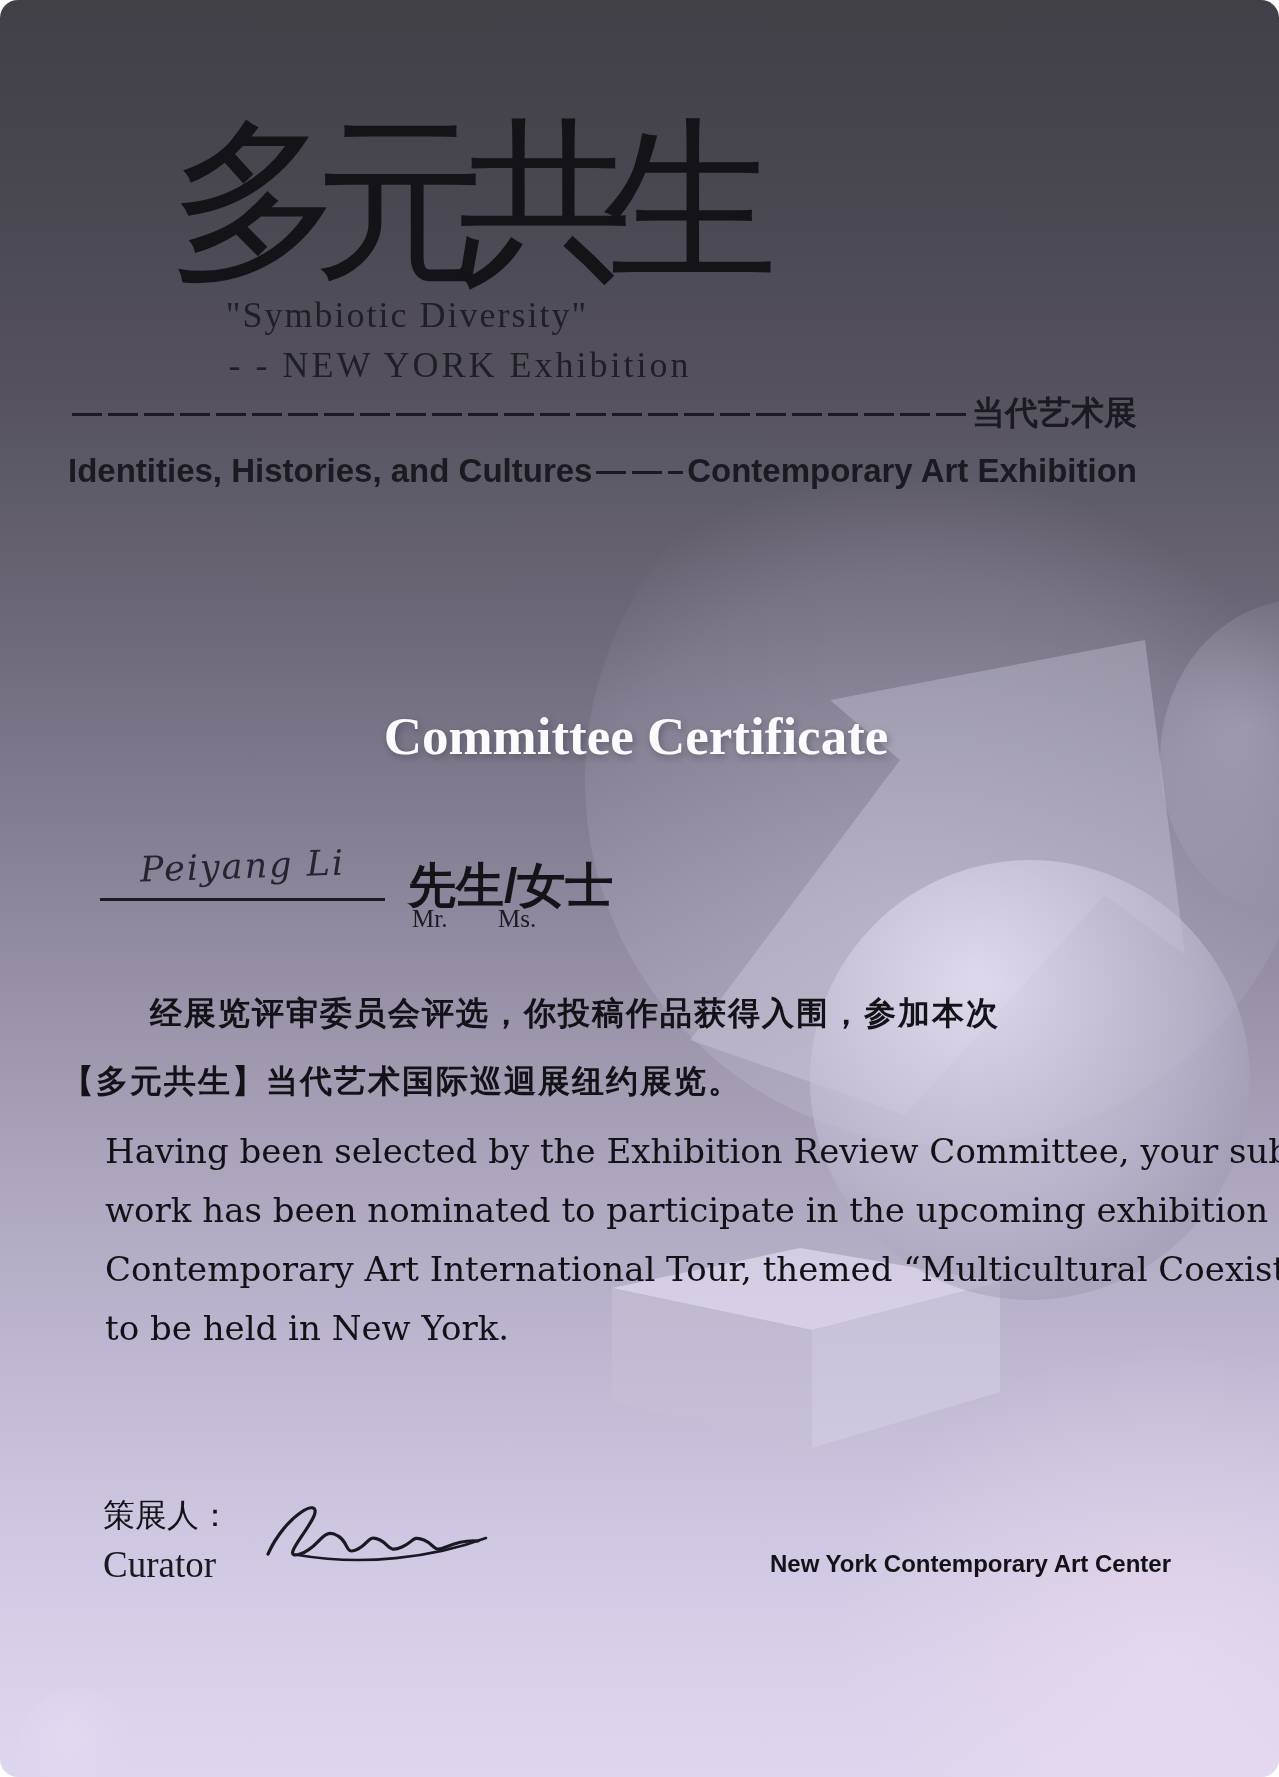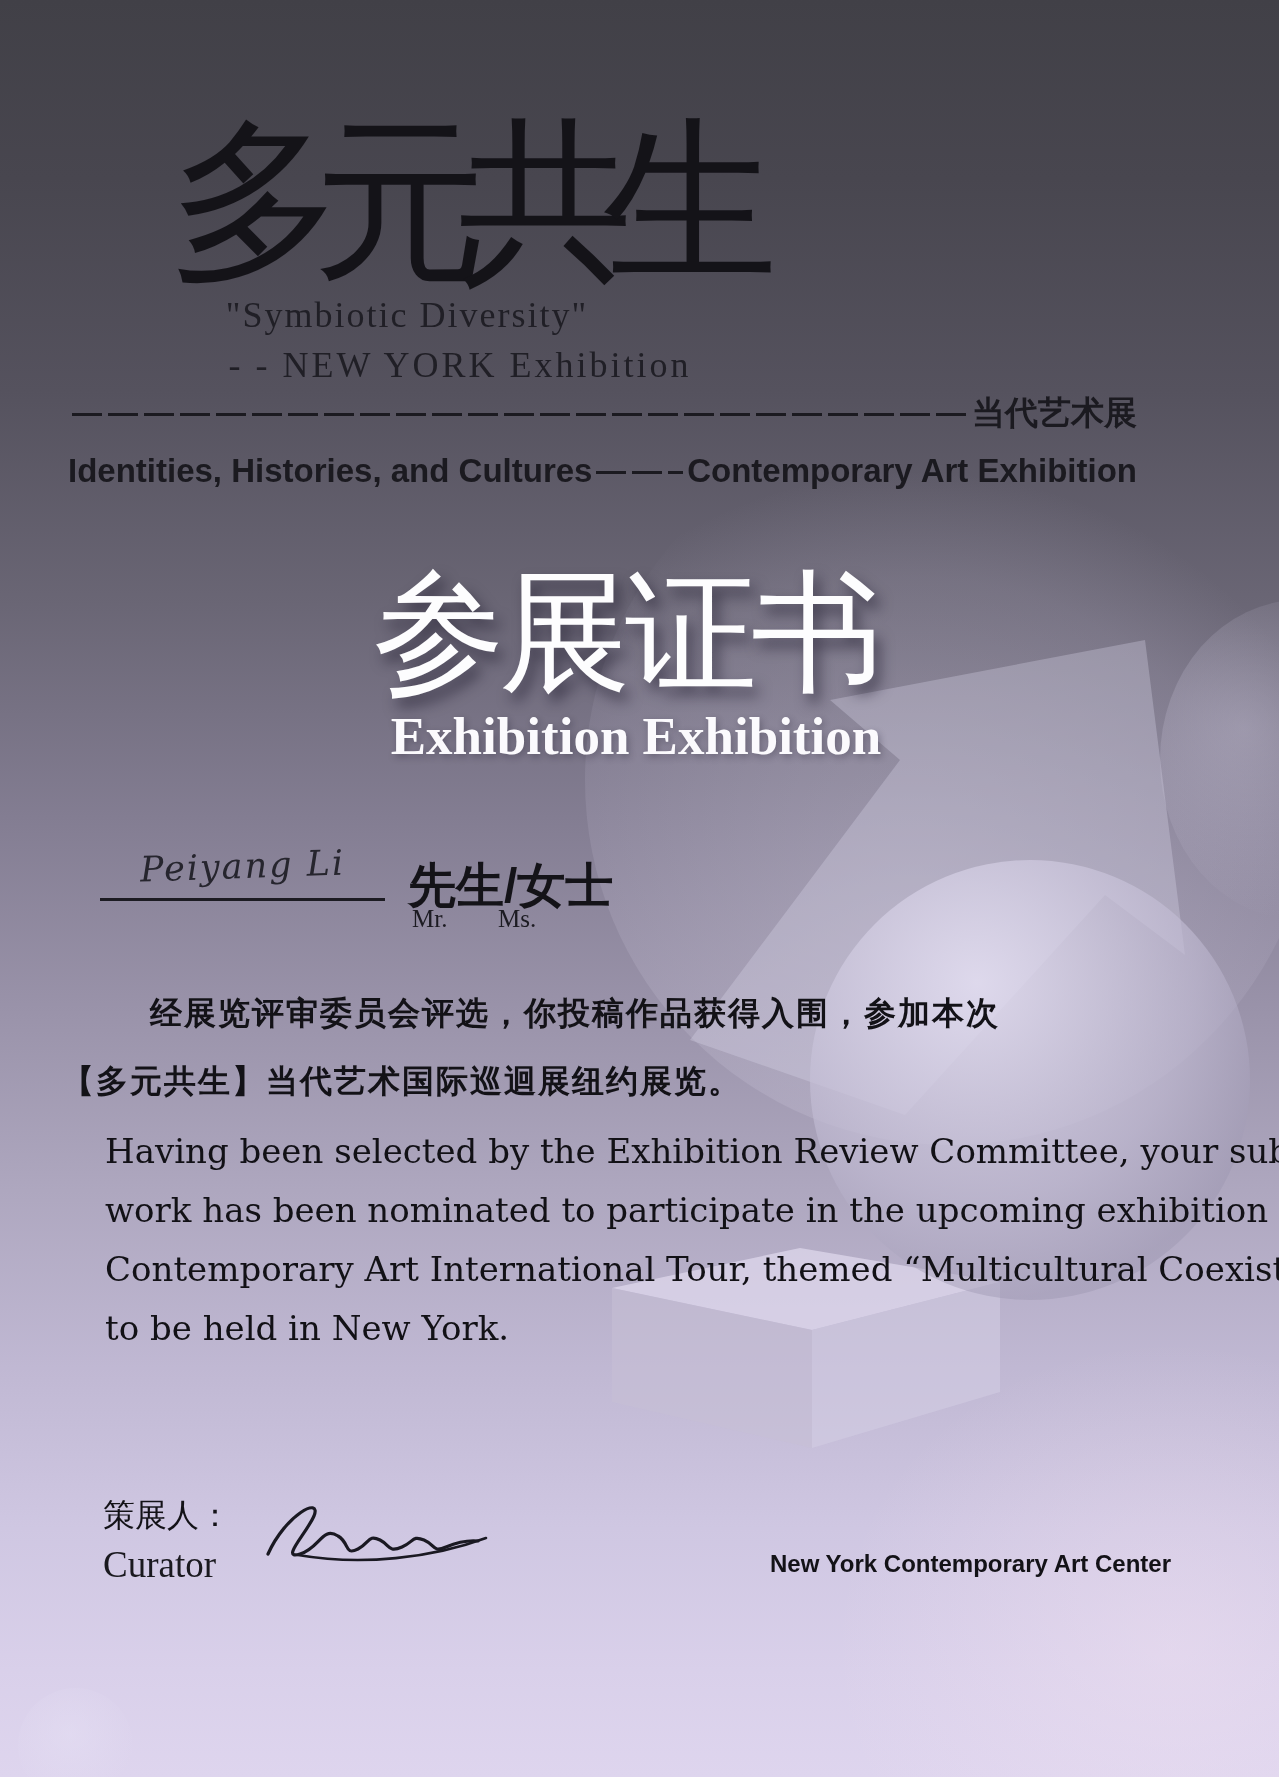--- a/index.html
+++ b/index.html
@@ -6,20 +6,21 @@
   .page {
     position:relative;
     width:1279px; height:1777px;
     overflow:hidden;
     background:linear-gradient(180deg,
       #414047 0%, #48464f 10%, #55525e 22%, #6a6675 34%,
       #837d92 46%, #9a93aa 57%, #aea7bf 67%, #c0b8d3 77%,
       #cfc7e2 86%, #d9d0ea 94%, #ded5ee 100%);
     font-family:"Liberation Sans","DejaVu Sans",sans-serif;
     color:#17161b;
+    border-radius:18px;
   }
   .decor { position:absolute; z-index:1; }
   .sphere { border-radius:50%; }
   #sph-top {
     left:585px; top:415px; width:730px; height:730px;
     background:radial-gradient(circle at 45% 72%,
       rgba(216,211,230,0.34), rgba(186,180,202,0.18) 55%, rgba(150,144,168,0) 71%);
   }
   #sph-main {
     left:810px; top:860px; width:440px; height:440px;
@@ -137,22 +138,21 @@
   <div class="txt tagline-row" id="tagline-cn">
     <span class="dashline"></span>
     <span>当代艺术展</span>
   </div>
   <div class="txt tagline-row" id="tagline-en">
     <span>Identities, Histories, and Cultures</span>
     <span class="dashline"></span>
     <span>Contemporary Art Exhibition</span>
   </div>
 
-  <div class="txt serif cert-title-cn">参展证书</div>
-  <div class="txt serif cert-title-en">Exhibition Exhibition</div>
+  <div class="txt serif cert-title-en">Committee Certificate</div>
 
   <div class="txt name-line">
     <span class="name-hand">Peiyang Li</span>
   </div>
   <div class="txt honorific">先生/女士</div>
   <div class="txt serif mr">Mr.</div>
   <div class="txt serif ms">Ms.</div>
 
   <div class="txt body-cn" id="body-cn-1">经展览评审委员会评选，你投稿作品获得入围，参加本次</div>
   <div class="txt body-cn" id="body-cn-2">【多元共生】当代艺术国际巡迴展纽约展览。</div>

